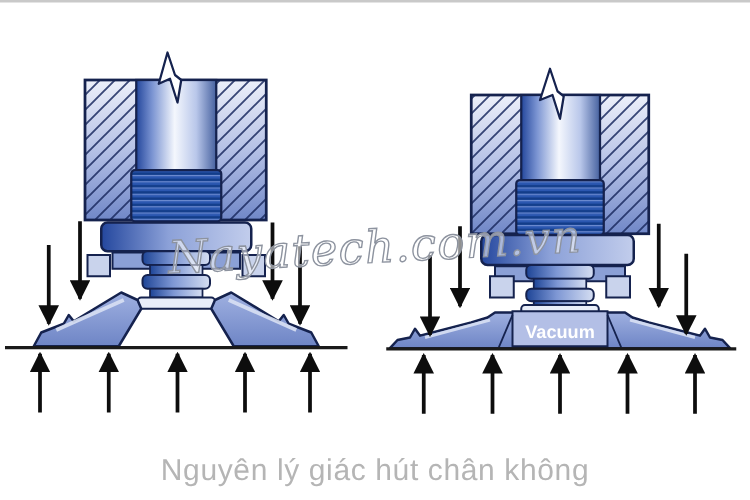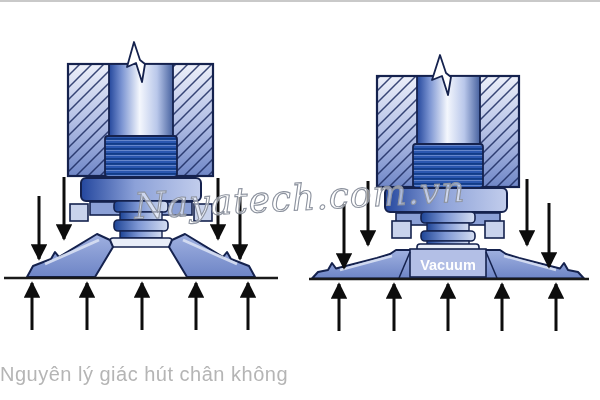--- a/index.html
+++ b/index.html
@@ -3,22 +3,22 @@
 <meta charset="utf-8">
 <style>
   html,body{margin:0;padding:0;background:#fff;}
   #stage{
     position:relative;width:600px;height:400px;background:#ffffff;
     overflow:hidden;font-family:"Liberation Sans",sans-serif;
   }
   #top-border{position:absolute;top:0;left:0;width:600px;height:2px;background:#c9c9c9;}
   #diagram-svg{position:absolute;top:0;left:0;}
   #caption{
-    position:absolute;top:363px;left:0;width:600px;text-align:left;
-    font-size:20px;letter-spacing:.5px;color:#b5b5b5;
+    position:absolute;top:363px;left:0;width:600px;text-align:center;
+    font-size:24px;letter-spacing:.5px;color:#b5b5b5;
   }
   .wm{
     font-family:"DejaVu Serif",serif;font-style:italic;font-size:36px;
     fill:rgba(255,255,255,.55);stroke:#8d939f;stroke-width:1.1px;
     letter-spacing:1px;
   }
   .vac{font-family:"Liberation Sans",sans-serif;font-weight:bold;font-size:14.5px;fill:#ffffff;}
 </style>
 </head>
 <body>

